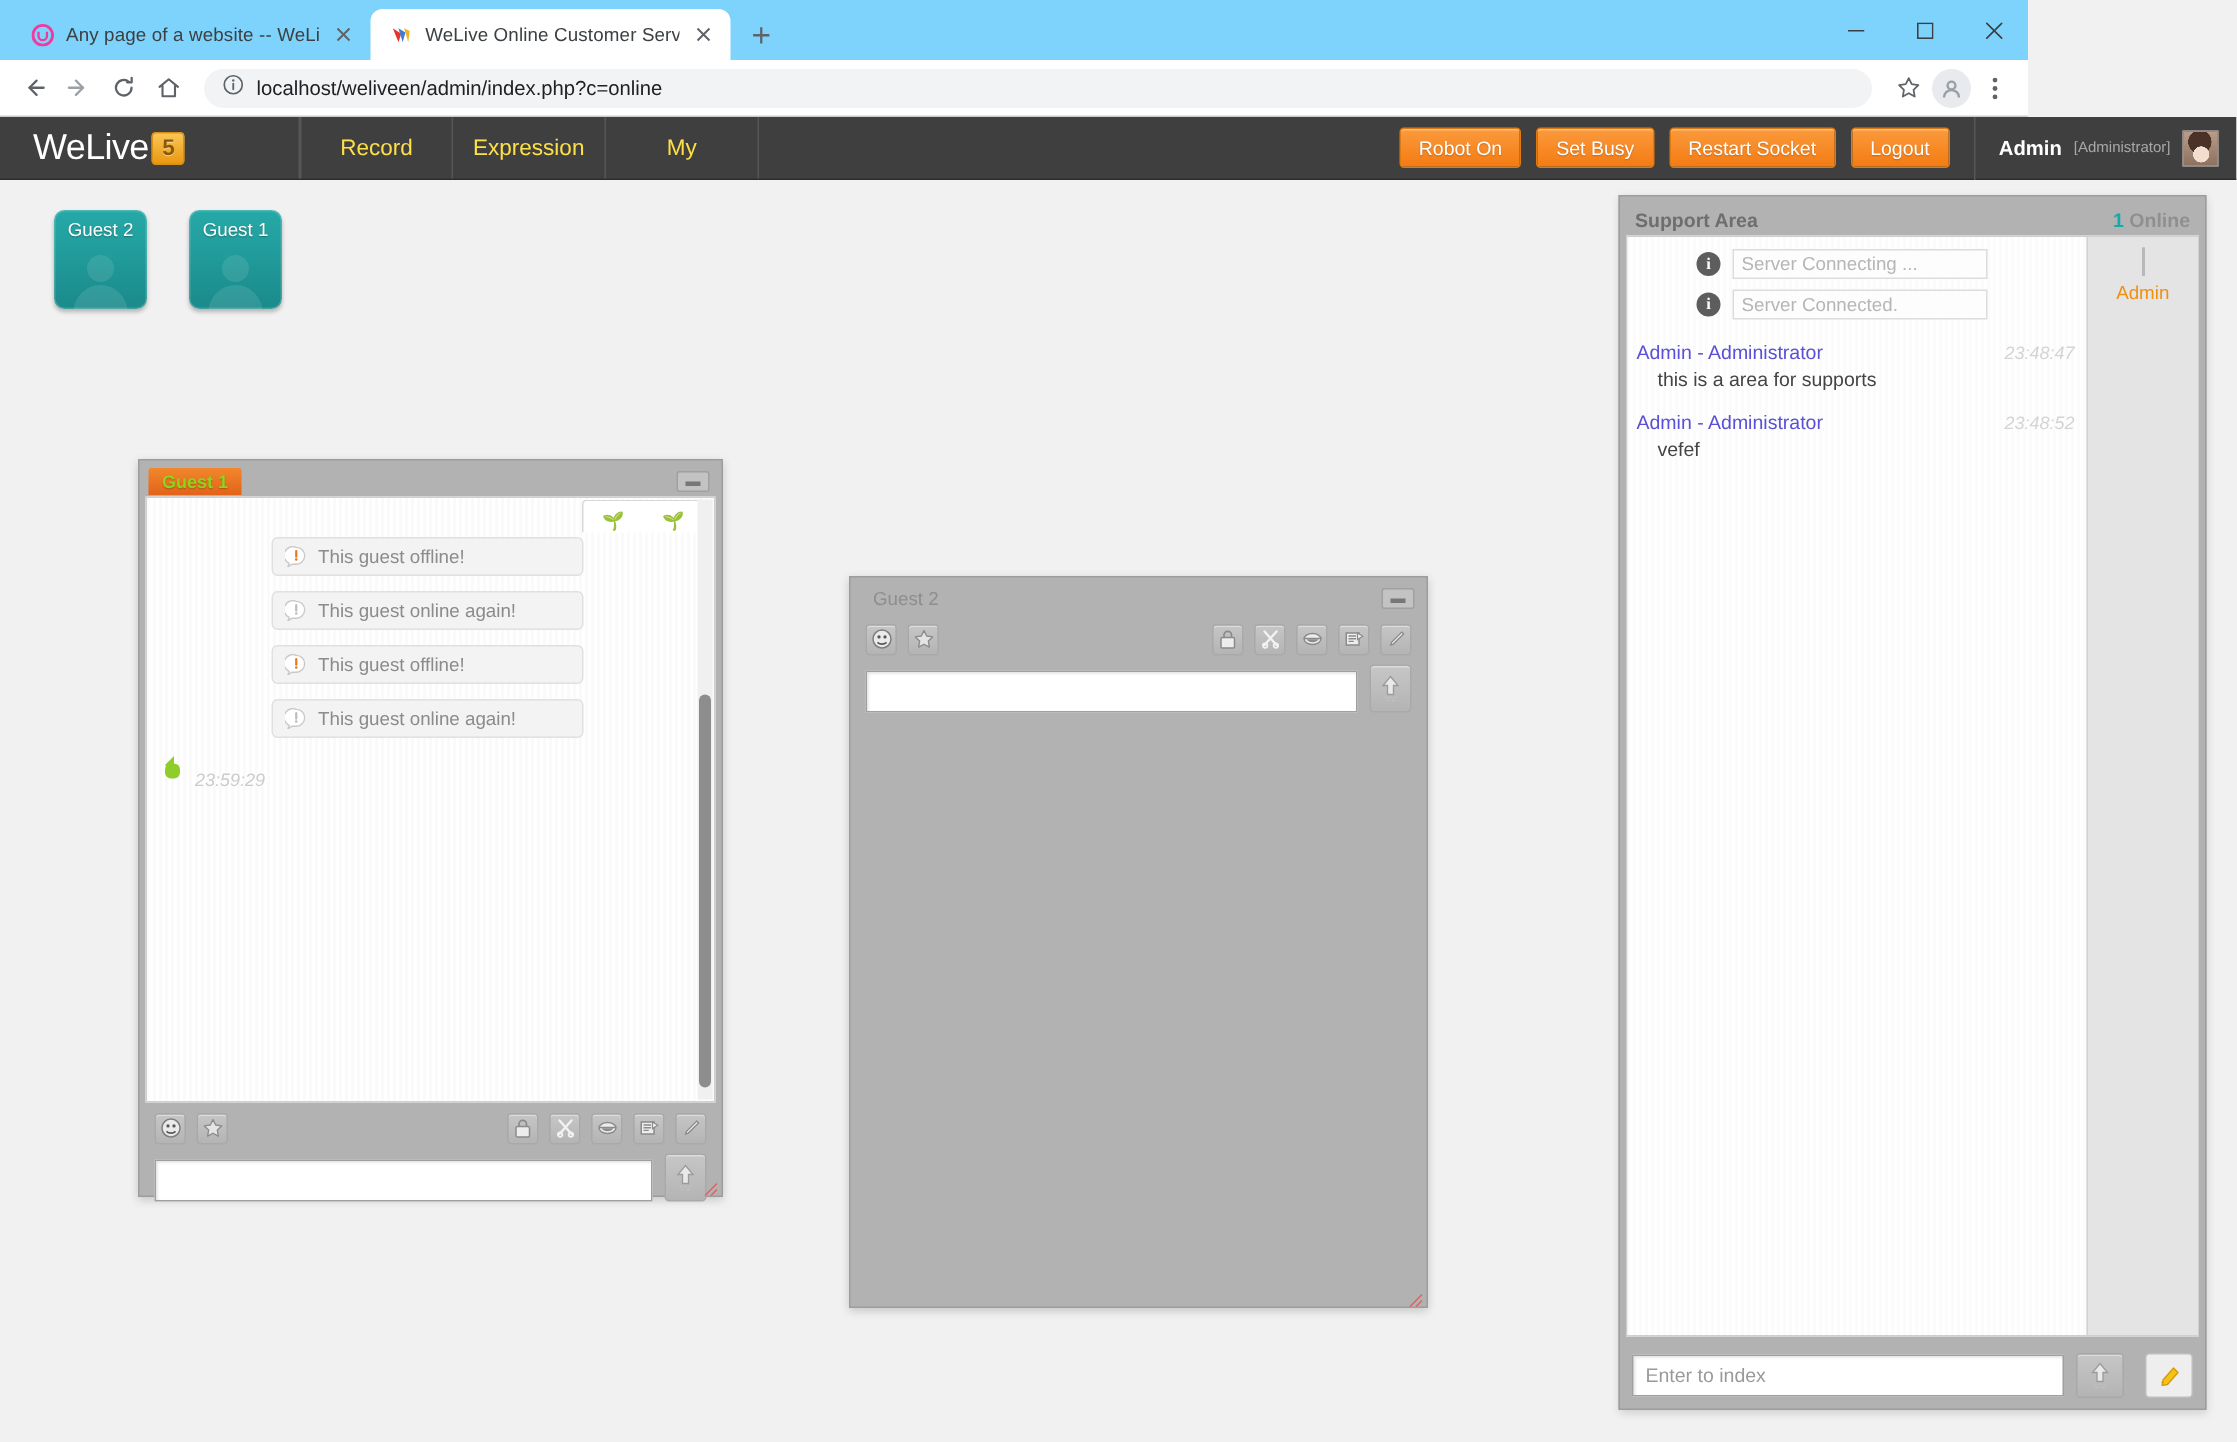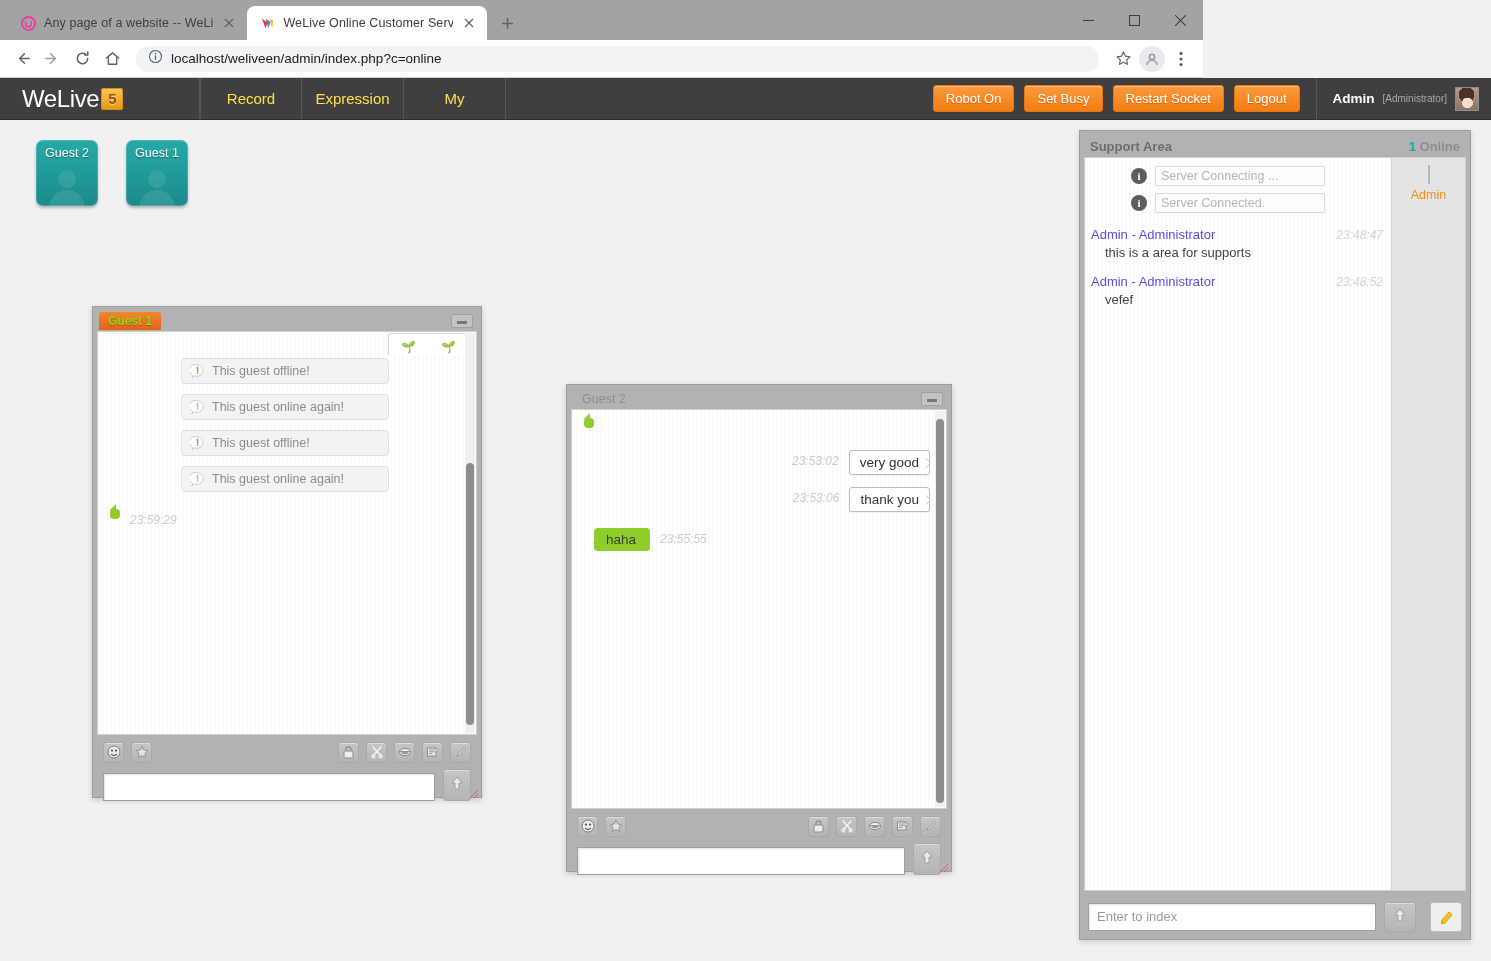--- a/index.html
+++ b/index.html
@@ -4,21 +4,21 @@
 <style>
   * { box-sizing: border-box; margin:0; padding:0; }
   html,body { width:1491px; height:961px; overflow:hidden; }
   body {
     font-family: "Liberation Sans", sans-serif;
     background:#f1f1f1;
     -webkit-font-smoothing: antialiased;
   }
 
   
-  .browser-chrome { width:1203px; background:#a3a3a3; }
+  .browser-chrome { width:1352px; background:#7dd3fc; }
   .tabstrip { height:40px; display:flex; align-items:flex-end; padding-left:8px; position:relative; }
   .win-controls { position:absolute; right:0; top:0; height:40px; display:flex; align-items:center; }
   .win-btn { width:46px; height:40px; display:flex; align-items:center; justify-content:center; color:#3c4043; }
   .win-btn svg { display:block; }
 
   .tab {
     height:34px; display:flex; align-items:center; gap:8px;
     padding:0 10px 0 12px; min-width:200px; max-width:240px;
     border-radius:8px 8px 0 0; position:relative; cursor:default;
   }
@@ -590,47 +590,20 @@
   </div>
 
   <div class="chatwin" style="left:566px; top:306px; width:386px; height:488px;">
     <div class="cw-title">
       <span class="cw-tag-idle">Guest 2</span>
       <span class="cw-min">
           <i></i>
         </span>
     </div>
 
-    <div class="cw-body" style="height:400px;">
-      <div class="msgs" style="padding:8px 16px 8px 12px;">
-        <div class="row">
-          <span class="imgbubble">
-            <span class="photo-woman"></span>
-          </span>
-        </div>
-
-        <div class="row right" style="margin-top:22px;">
-          <span class="ts">23:53:02</span>
-          <span class="bubble-in">very good</span>
-        </div>
-
-        <div class="row right" style="margin-top:12px;">
-          <span class="ts">23:53:06</span>
-          <span class="bubble-in">thank you</span>
-        </div>
-
-        <div class="row" style="margin-top:16px; padding-left:10px;">
-          <span class="bubble-out">haha</span>
-          <span class="ts">23:55:55</span>
-        </div>
-      </div>
-      <div class="cw-scroll">
-        <i style="top:8px; height:384px;"></i>
-      </div>
-    </div>
 
     <div class="cw-toolbar">
       <span class="tool">
         <svg width="14" height="14" viewBox="0 0 14 14">
             <circle cx="7" cy="7" r="6" fill="#eaeaea" stroke="#7e7e7e"></circle>
             <circle cx="5" cy="5.6" r="1.1" fill="#555"></circle>
             <circle cx="9" cy="5.6" r="1.1" fill="#555"></circle>
             <path d="M4 9.2c1.6 1.6 4.4 1.6 6 0" fill="none" stroke="#555" stroke-width="1.1"></path>
           </svg>
       </span>

